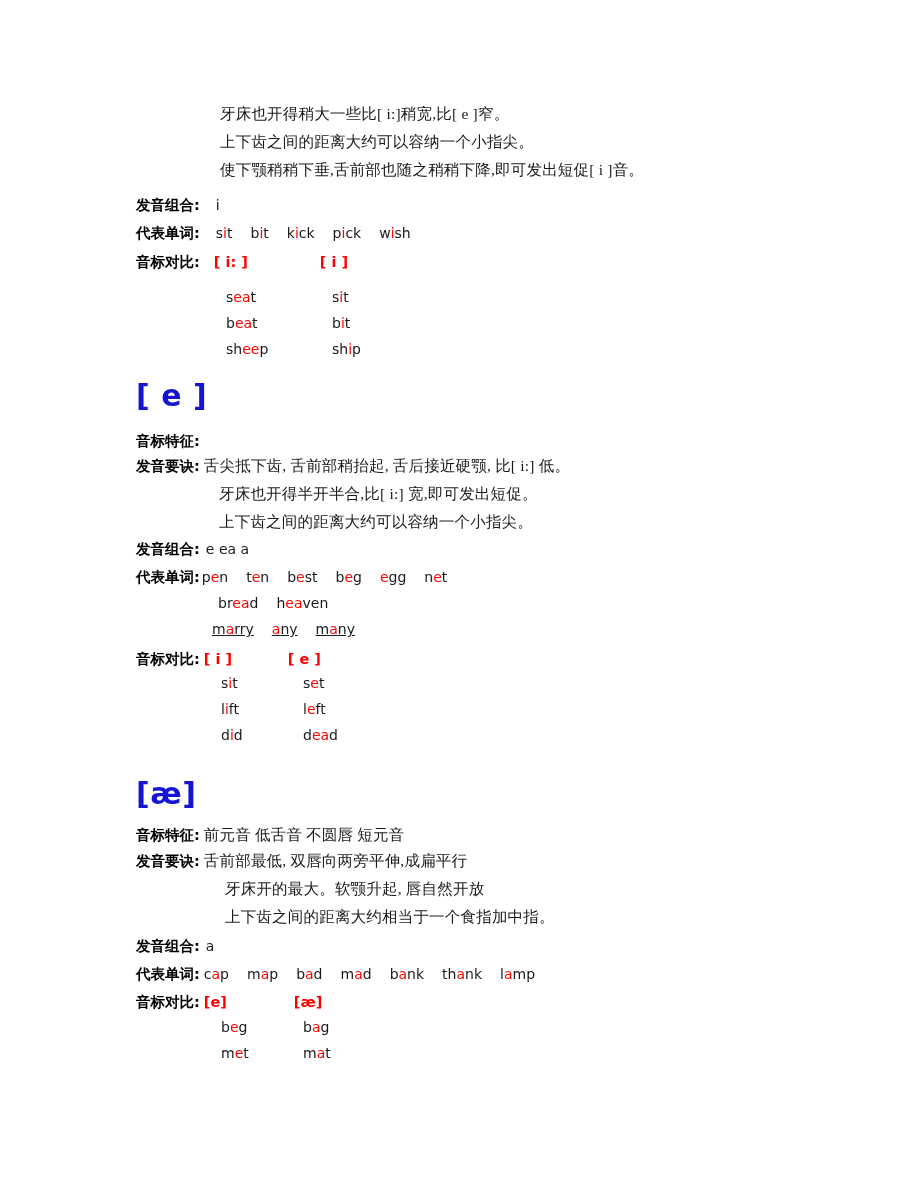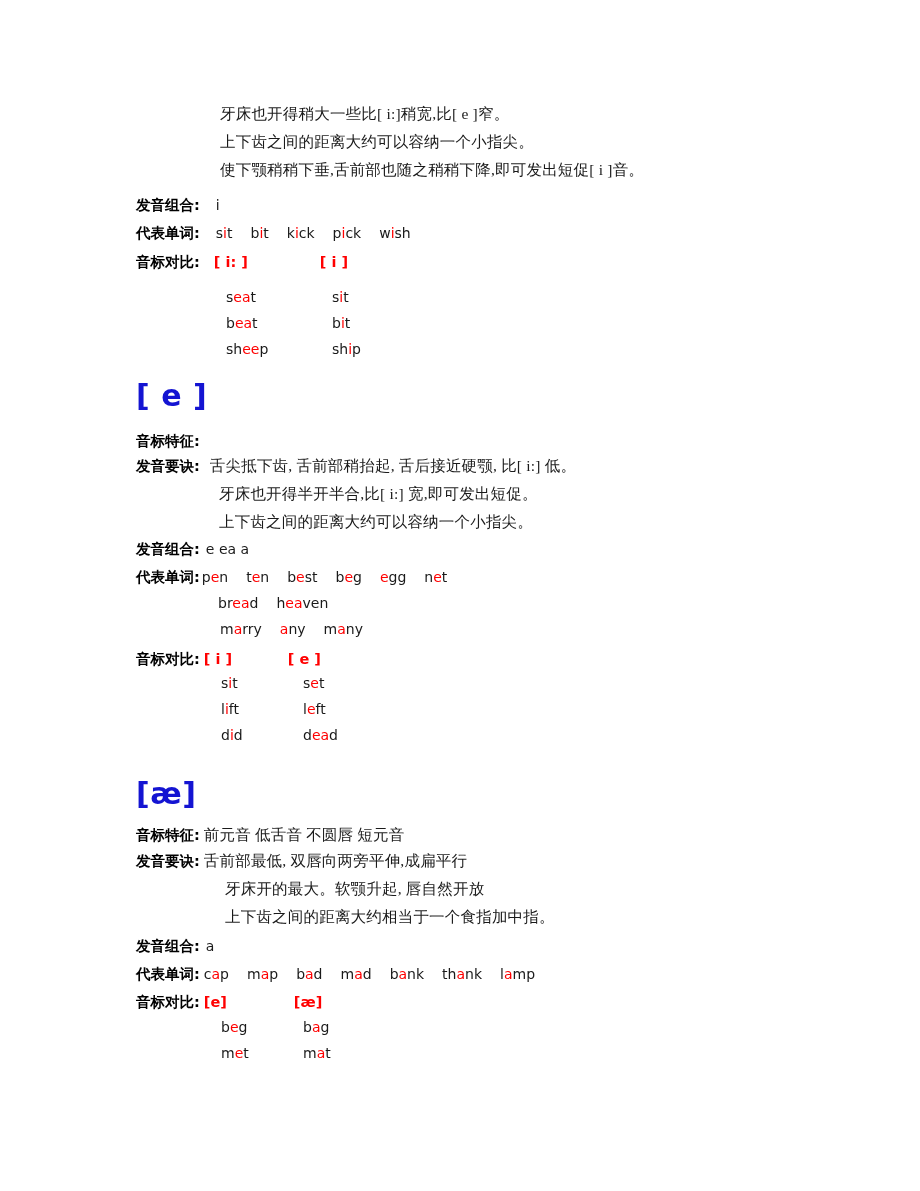--- a/index.html
+++ b/index.html
@@ -134,36 +134,36 @@
   </div>
 
   <div class="blk vowel-heading" style="left:136px; top:379px;">[ e ]</div>
 
   <div class="blk row" style="left:136px; top:427px;">
     <span class="label">音标特征:</span>
   </div>
 
   <div class="blk row" style="left:136px; top:452px;">
     <span class="label">发音要诀:</span>
-    <span class="content cjk" style="margin-left:10px;">舌尖抵下齿, 舌前部稍抬起, 舌后接近硬颚, 比[ i:] 低。</span>
+    <span class="content cjk" style="margin-left:4px;">舌尖抵下齿, 舌前部稍抬起, 舌后接近硬颚, 比[ i:] 低。</span>
   </div>
   <div class="blk cjk" style="left:219px; top:480px;">牙床也开得半开半合,比[ i:] 宽,即可发出短促。</div>
   <div class="blk cjk" style="left:219px; top:508px;">上下齿之间的距离大约可以容纳一个小指尖。</div>
 
   <div class="blk row" style="left:136px; top:535px;">
     <span class="label">发音组合:</span>
     <span class="content latin" style="margin-left:6px;">e    ea    a</span>
   </div>
 
   <div class="blk row" style="left:136px; top:563px;">
     <span class="label">代表单词:</span>
     <span class="content latin" style="margin-left:2px;"><span>p<span class="hl">e</span>n</span><span class="word-gap" style="width: 18px;"></span><span>t<span class="hl">e</span>n</span><span class="word-gap" style="width: 18px;"></span><span>b<span class="hl">e</span>st</span><span class="word-gap" style="width: 18px;"></span><span>b<span class="hl">e</span>g</span><span class="word-gap" style="width: 18px;"></span><span><span class="hl">e</span>gg</span><span class="word-gap" style="width: 18px;"></span><span>n<span class="hl">e</span>t</span></span>
   </div>
   <div class="blk latin" style="left:218px; top:589px;"><span>br<span class="hl">ea</span>d</span><span class="word-gap" style="width: 18px;"></span><span>h<span class="hl">ea</span>ven</span></div>
-  <div class="blk latin" style="left:220px; top:615px;"><span>m<span class="hl">a</span>rry</span><span class="word-gap" style="width: 18px;"></span><span><span class="hl">a</span>ny</span><span class="word-gap" style="width: 18px;"></span><span>m<span class="hl">a</span>ny</span></div>
+  <div class="blk latin" style="left:212px; top:615px;text-decoration:underline;"><span>m<span class="hl">a</span>rry</span><span class="word-gap" style="width: 18px;"></span><span><span class="hl">a</span>ny</span><span class="word-gap" style="width: 18px;"></span><span>m<span class="hl">a</span>ny</span></div>
 
   <div class="blk row" style="left:136px; top:645px;">
     <span class="label">音标对比:</span>
     <span class="cmp-head" style="margin-left:4px; width:84px; display:inline-block;">[ i ]</span>
     <span class="cmp-head">[ e ]</span>
   </div>
 
   <div class="blk" style="left:221px; top:670px;">
     <div class="cmp-row latin">
       <span class="cmp-col-a" style="width:82px;">s<span class="hl">i</span>t</span>

